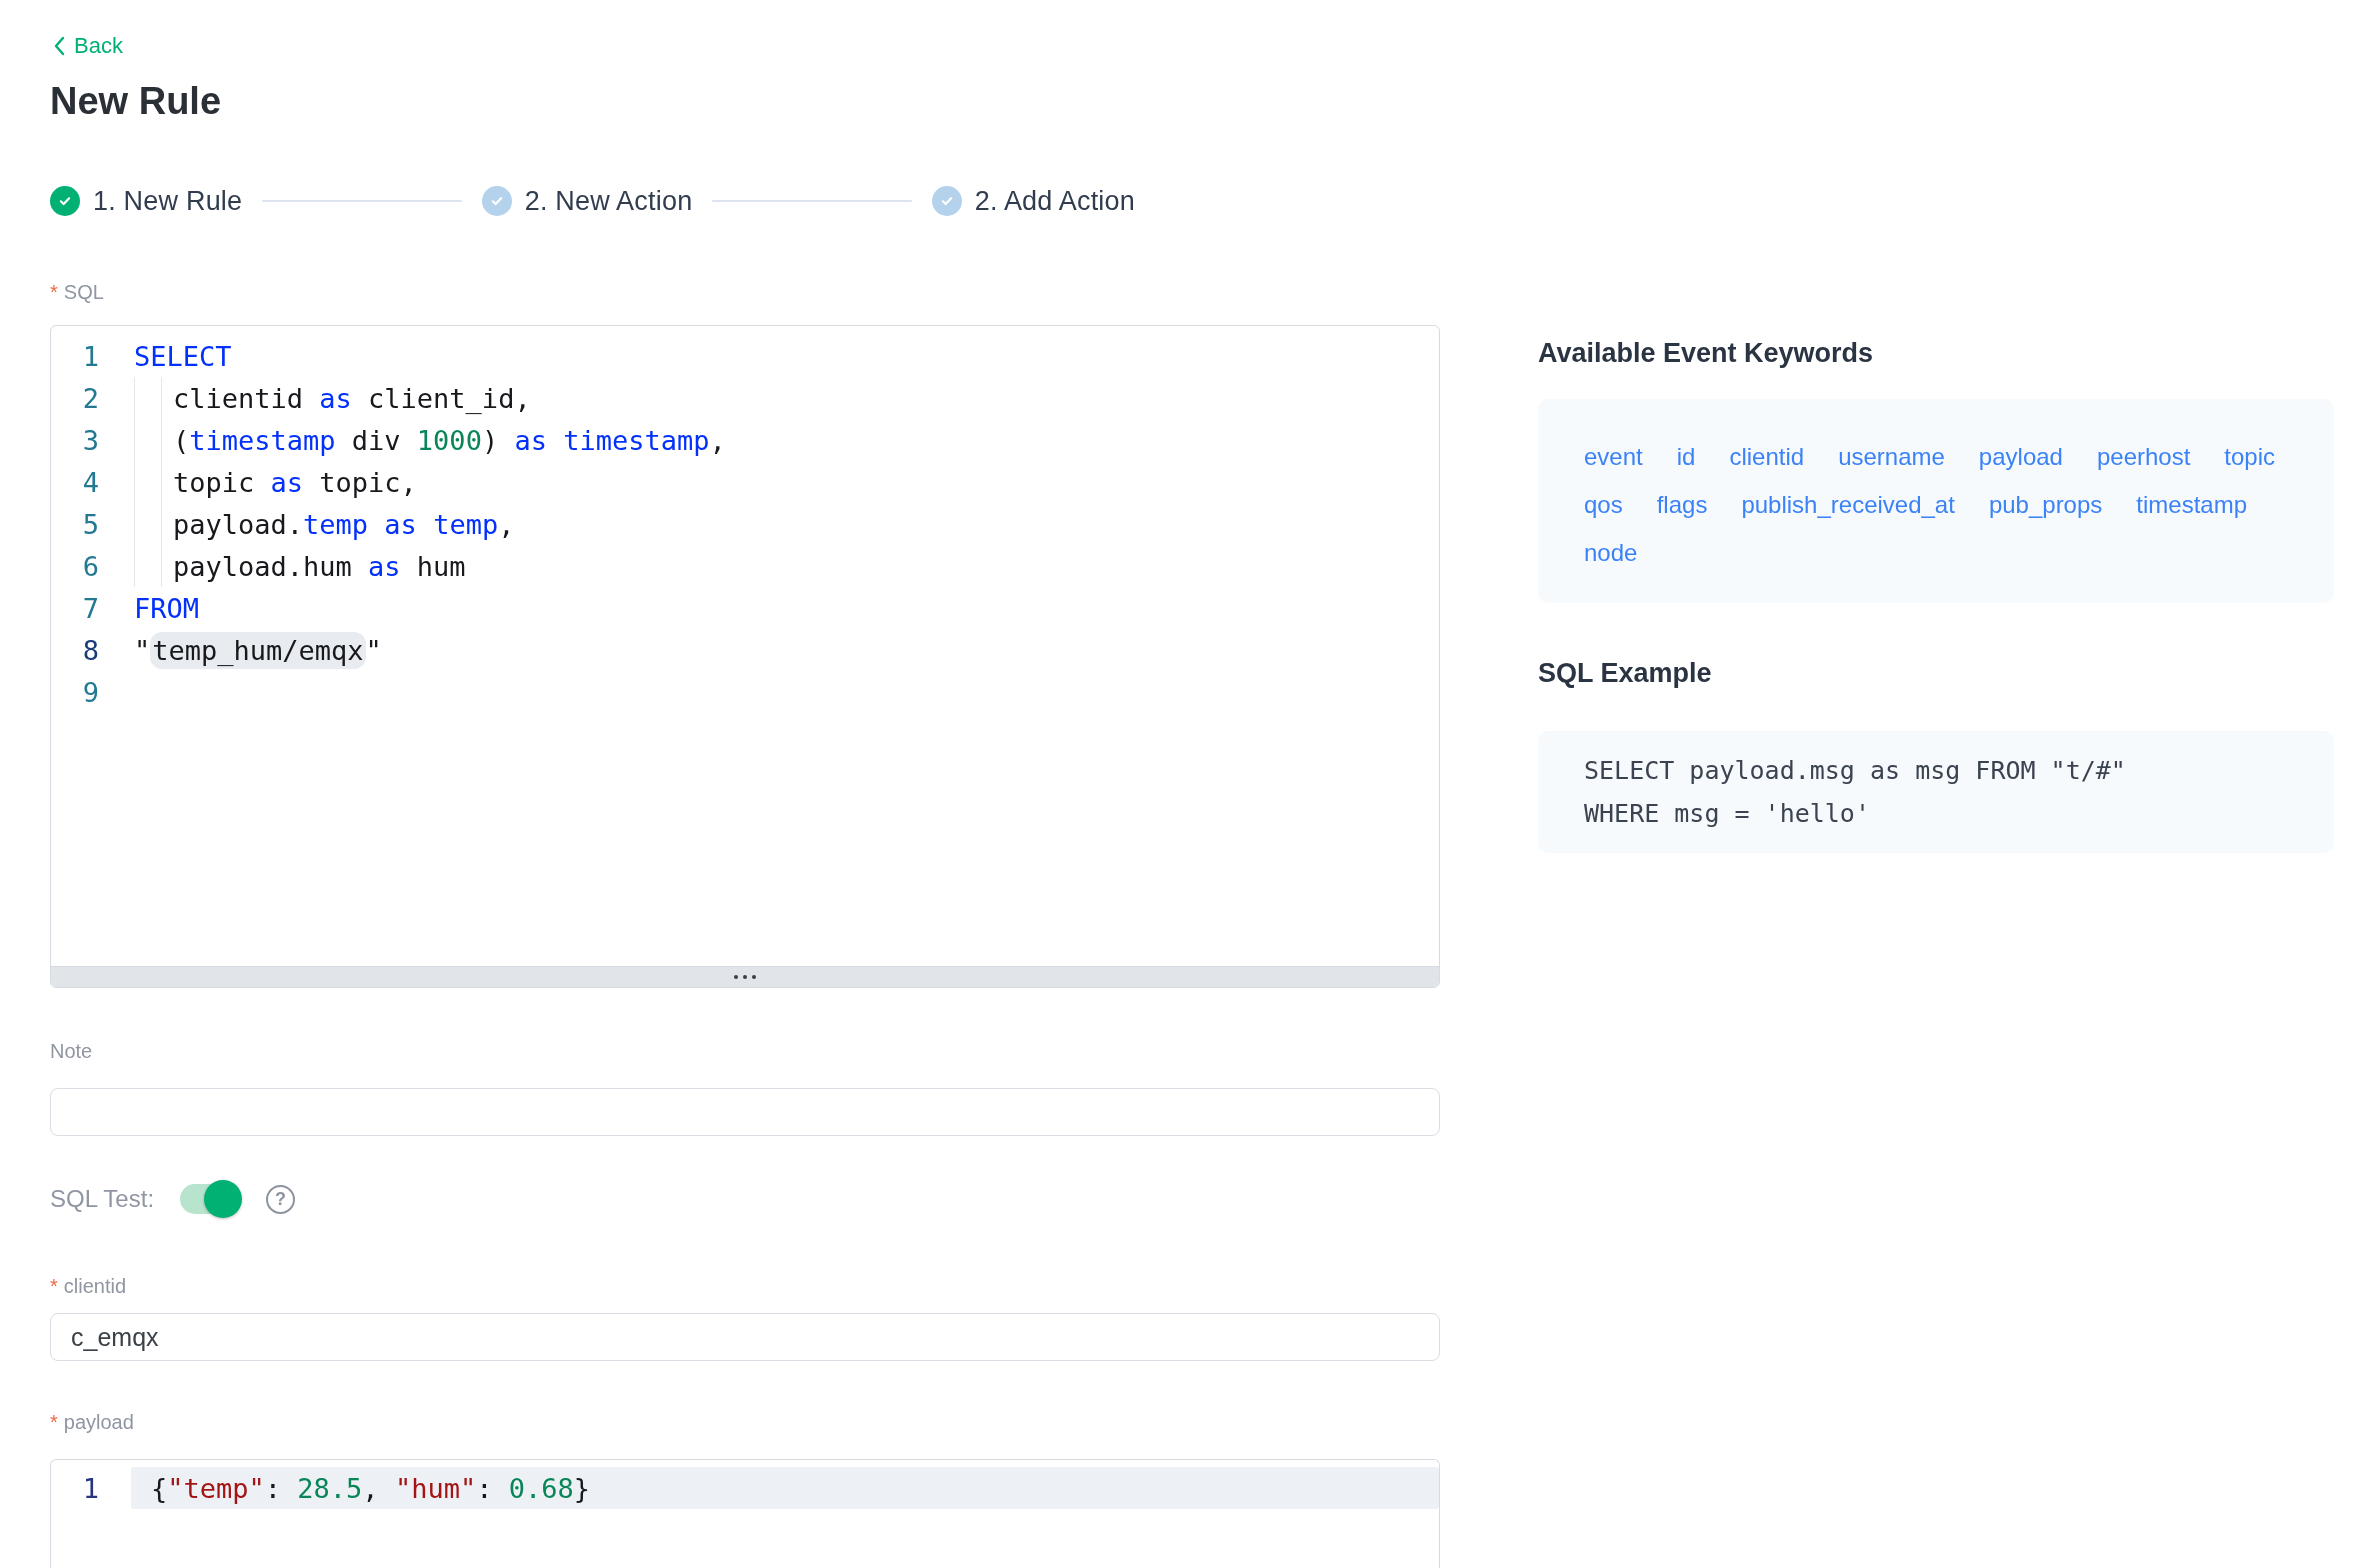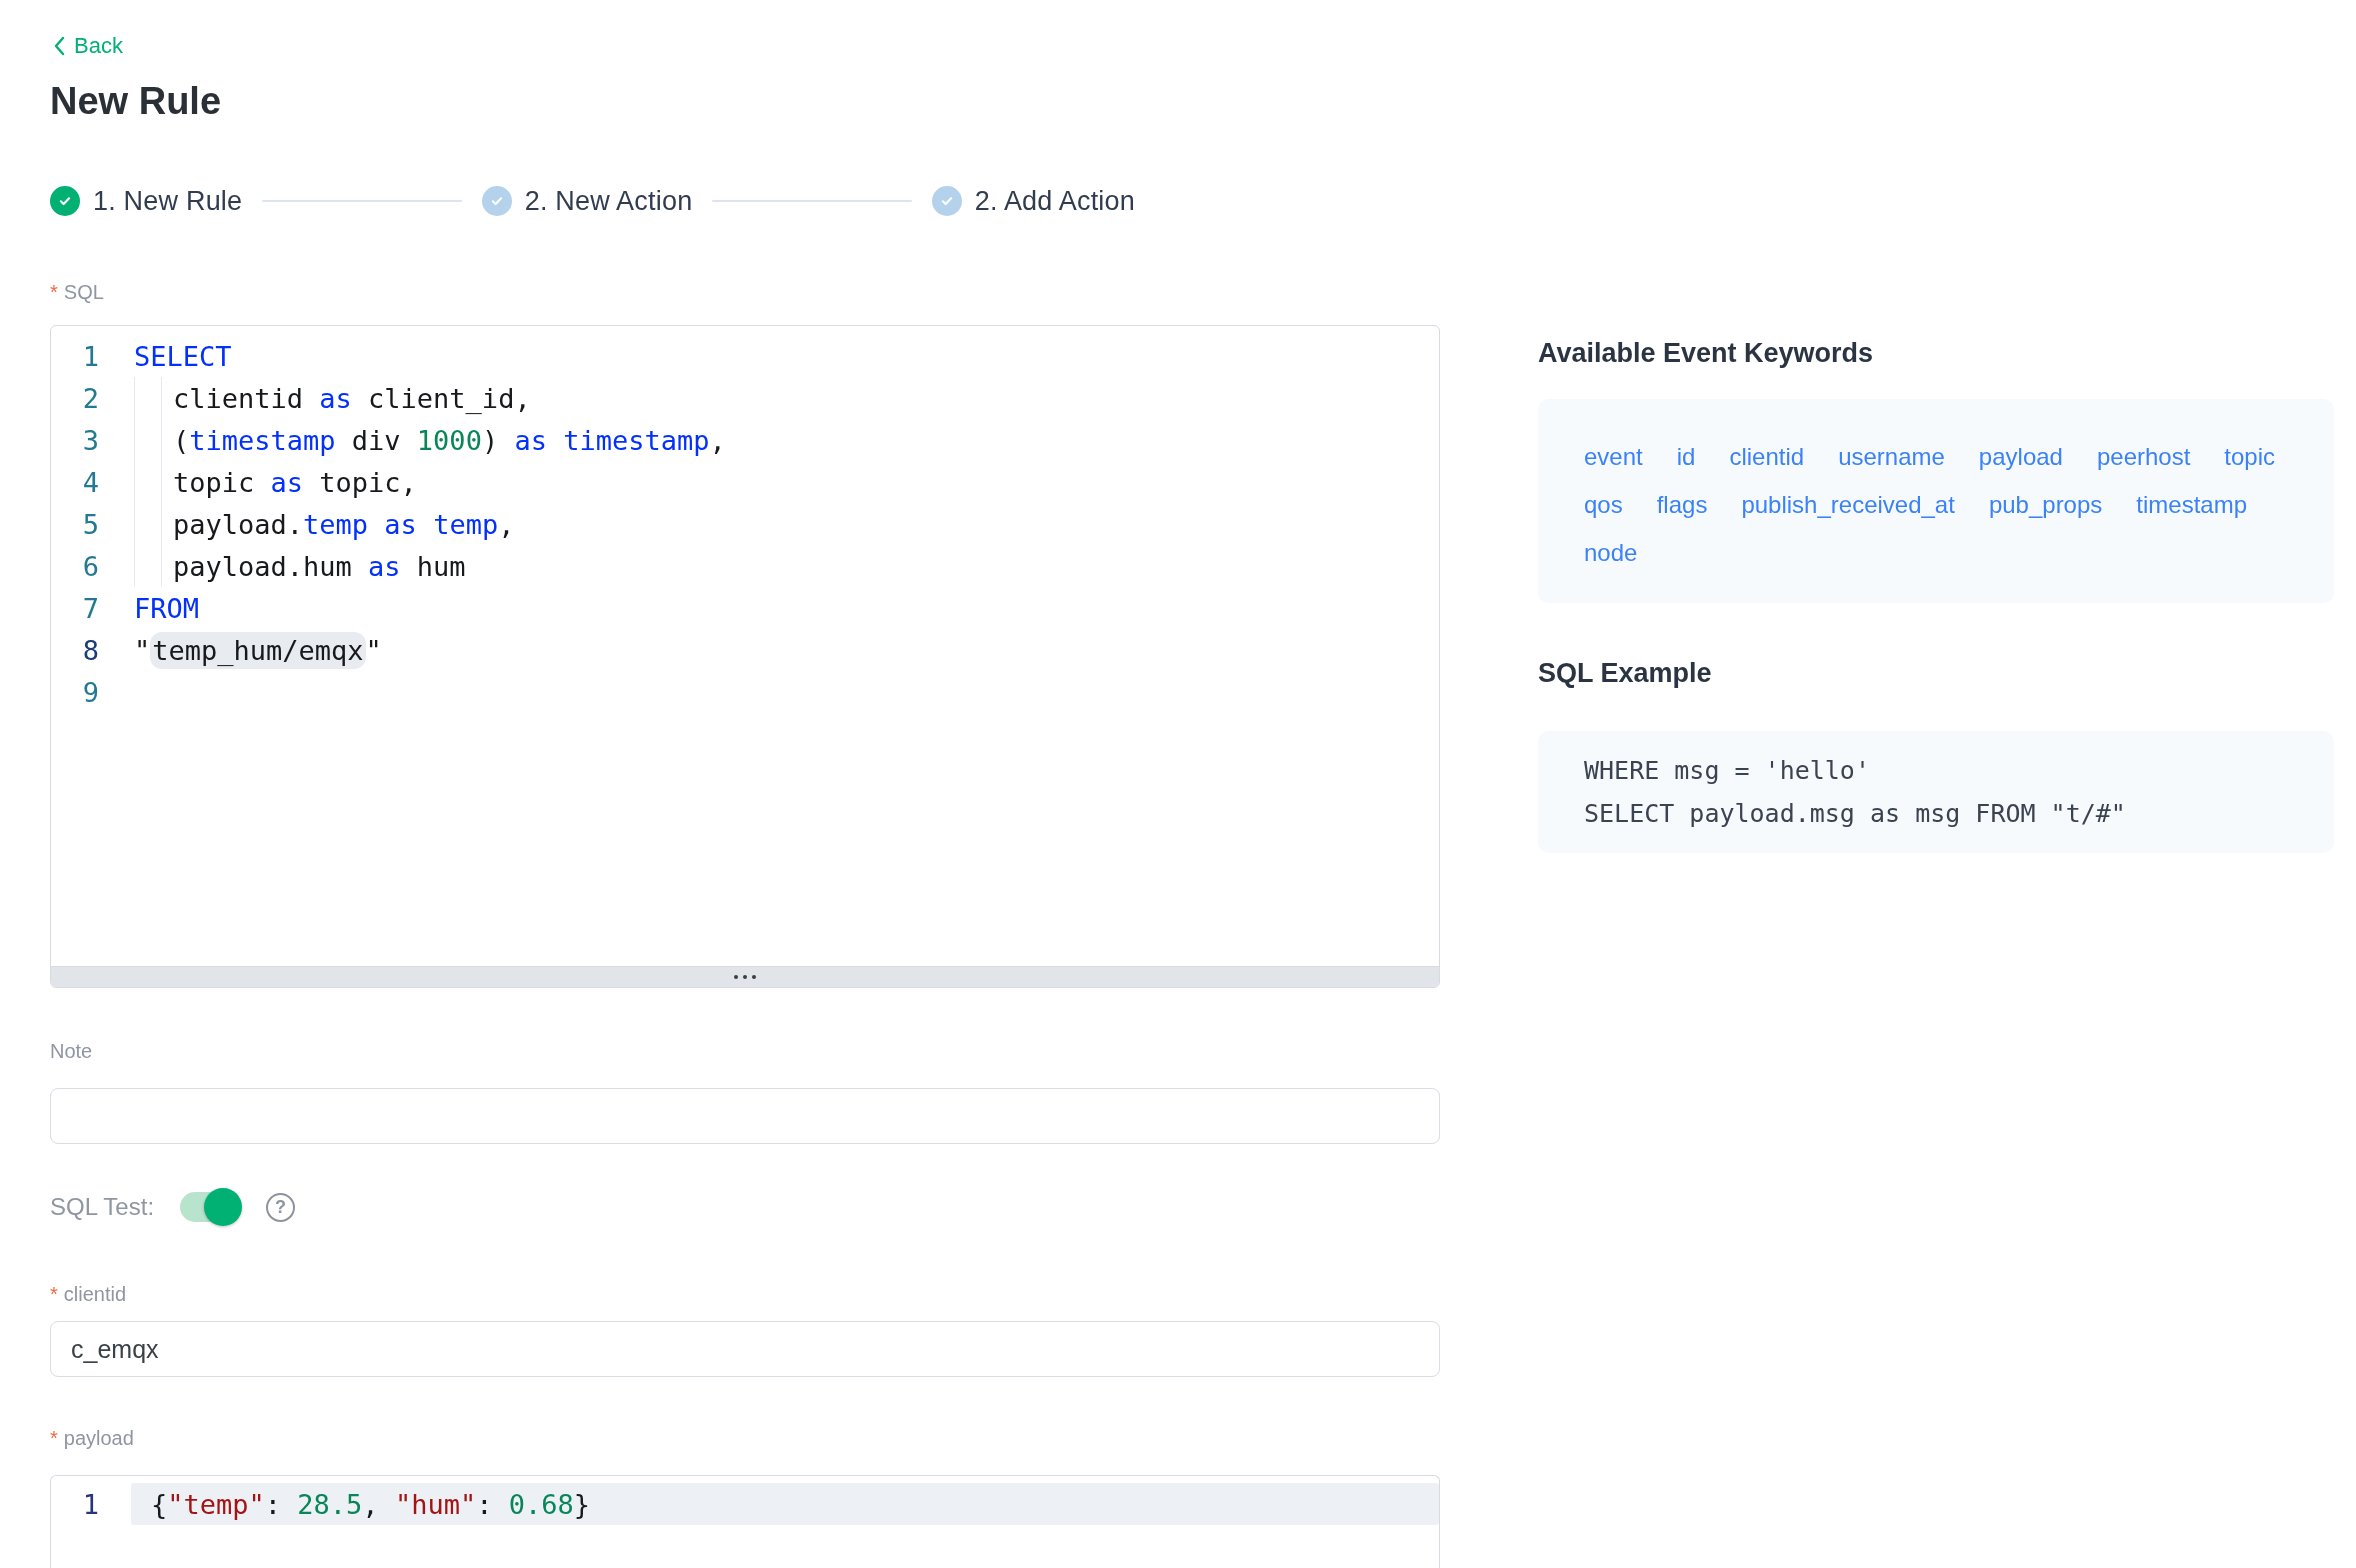--- a/index.html
+++ b/index.html
@@ -38,21 +38,21 @@
   .cm-code { flex:1; display:flex; align-items:center; height:100%; padding-left:3px; white-space:pre; }
   .guide { display:inline-block; height:100%; border-left:1px solid #e5e8ee; }
   .g1 { width:27px; } .g2 { width:12px; }
   .tok-kw { color:#0431fa; } .tok-num { color:#098658; } .tok-key { color:#a31515; }
   .tok-hl { background:#e8ebf0; border-radius:12px; padding:3px 2px; }
   .editor-resize { height:21px; background:#e1e4e9; border-top:1px solid #d7dae1;
     border-radius:0 0 5px 5px; display:flex; align-items:center; justify-content:center; gap:5px; cursor:row-resize; }
   .editor-resize i { width:4px; height:4px; border-radius:50%; background:#3a3f45; }
   
   .note-label { margin-top:50px; }
-  .text-input { margin-top:24px; width:1390px; height:56px; border:1px solid #d9dde4; border-radius:8px;
+  .text-input { margin-top:24px; width:1390px; height:48px; border:1px solid #d9dde4; border-radius:8px;
     font-family:"Liberation Sans",sans-serif; font-size:25px; color:#3b4148; padding:0 20px; outline:none; background:#fff; }
   
   .sqltest-row { margin-top:44px; display:flex; align-items:center; gap:26px; height:38px; }
   .sqltest-label { font-size:24px; color:#8f96a2; }
   .toggle { position:relative; width:60px; height:30px; border-radius:15px; background:#b8e3cd; cursor:pointer; flex:none; }
   .toggle .thumb { position:absolute; right:-2px; top:-4px; width:38px; height:38px; border-radius:50%;
     background:#00b173; box-shadow:0 1px 3px rgba(0,0,0,.25); }
   .help-icon { width:29px; height:29px; border-radius:50%; border:2px solid #8d949e; color:#8d949e;
     display:flex; align-items:center; justify-content:center; font-size:18px; font-weight:700; cursor:pointer; }
   .clientid-label { margin-top:55px; }
@@ -213,19 +213,19 @@
           <span class="kw-chip">qos</span>
           <span class="kw-chip">flags</span>
           <span class="kw-chip">publish_received_at</span>
           <span class="kw-chip">pub_props</span>
           <span class="kw-chip">timestamp</span>
           <span class="kw-chip">node</span>
         </div>
 
       <div class="panel-heading example-heading">SQL Example</div>
       <div class="ex-box">
+          <div class="ex-line">SELECT payload.msg as msg FROM "t/#"</div>
           <div class="ex-line">WHERE msg = 'hello'</div>
-          <div class="ex-line">SELECT payload.msg as msg FROM "t/#"</div>
         </div>
     </div>
 
   </div>
 </div>
 
 </body></html>

